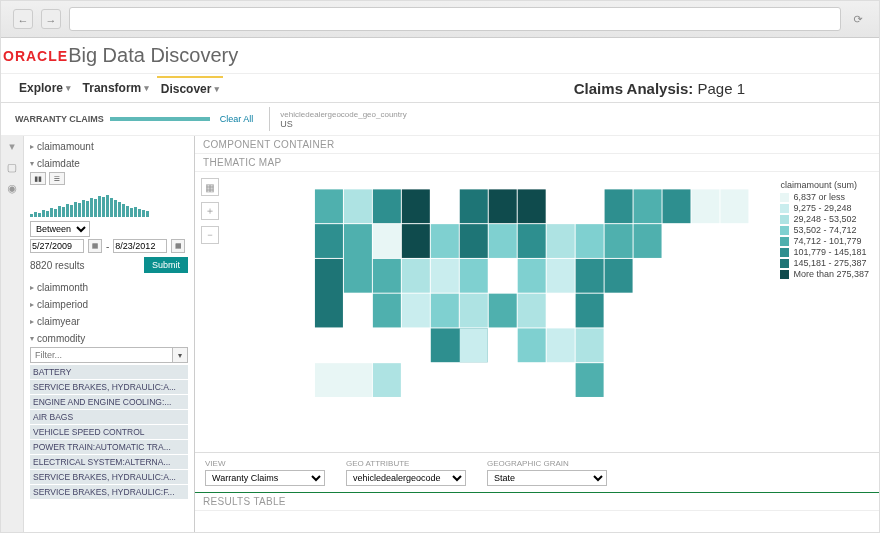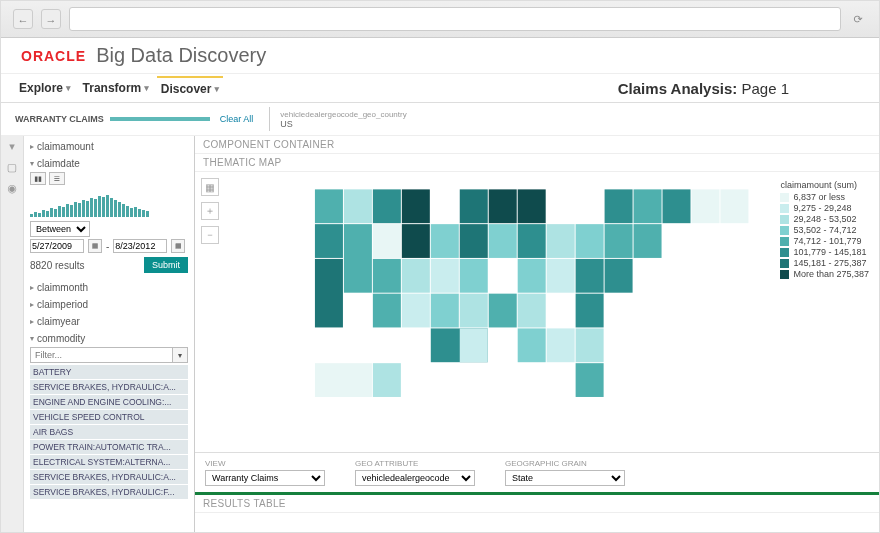--- a/index.html
+++ b/index.html
@@ -2,28 +2,28 @@
 <html><head>
 <meta charset="utf-8">
 <style>
 html,body{margin:0;padding:0;font-family:Arial,Helvetica,sans-serif;font-size:11px;color:#444;background:#fff}
 .browser{width:880px;height:533px;background:#f6f6f6;display:flex;flex-direction:column;border:1px solid #ddd;box-sizing:border-box}
 .browser-bar{height:36px;background:linear-gradient(#f0f0f0,#e6e6e6);display:flex;align-items:center;padding:0 12px;gap:8px;border-bottom:1px solid #ccc}
 .nav-arrow{width:18px;height:18px;display:flex;align-items:center;justify-content:center;color:#777;background:#eee;border:1px solid #ccc;border-radius:3px;cursor:pointer}
 .url-bar{flex:1;height:22px;background:#fff;border:1px solid #ccc;border-radius:3px}
 .refresh-icon{width:18px;height:18px;display:flex;align-items:center;justify-content:center;color:#888}
 .app{flex:1;background:#fff;display:flex;flex-direction:column;overflow:hidden}
-.brand{display:flex;align-items:center;padding:6px 20px;border-bottom:1px solid #eee;gap:10px}
+.brand{display:flex;align-items:center;padding:6px 2px;border-bottom:1px solid #eee;gap:0}
 .oracle{color:#e8252a;font-weight:bold;letter-spacing:1px;font-size:14px}
 .product{color:#666;font-size:20px}
 .nav{display:flex;align-items:center;padding:0 14px;height:28px;border-bottom:1px solid #ddd;gap:4px}
 .nav-item{font-weight:bold;color:#333;padding:4px 4px;display:flex;align-items:center;gap:3px;cursor:pointer;font-size:12px}
 .nav-item.active{border-top:2px solid #f2c94c}
 .chev{font-size:9px;color:#888}
-.page-title{margin-left:auto;font-size:15px;color:#333;margin-right:76px}
+.page-title{margin-left:auto;font-size:15px;color:#333;margin-right:120px}
 .page-title b{font-weight:bold}
 .bread{display:flex;align-items:center;padding:4px 14px;border-bottom:1px solid #eee;font-size:9px;color:#555}
 .wc-label{font-weight:bold;text-transform:uppercase;margin-right:6px}
 .wc-bar{width:100px;height:4px;background:#5fb9b8;margin-right:10px;position:relative}
 .clear-all{color:#0a7fa3;font-size:9px;cursor:pointer;margin-right:16px}
 .bread-pill{border-left:1px solid #ccc;padding:2px 10px;color:#666}
 .bread-pill .k{font-size:8px;color:#999}
 .body{flex:1;display:flex;overflow:hidden}
 .rail{width:22px;background:#eee;border-right:1px solid #ddd;display:flex;flex-direction:column;align-items:center;padding-top:4px;gap:8px;color:#999}
 .rail span{cursor:pointer}
@@ -51,21 +51,21 @@
 .main{flex:1;display:flex;flex-direction:column;overflow:hidden}
 .comp-head{padding:3px 8px;font-size:10px;color:#999;border-bottom:1px solid #eee;text-transform:uppercase;letter-spacing:0.3px}
 .map-panel{position:relative}
 .map-tools{position:absolute;left:6px;top:6px;display:flex;flex-direction:column;gap:6px;color:#999}
 .map-tools span{width:16px;height:16px;border:1px solid #ccc;display:flex;align-items:center;justify-content:center;font-size:10px;background:#fff;cursor:pointer}
 .map-svg{width:100%;height:280px;display:block}
 .legend{position:absolute;right:10px;top:8px;font-size:9px;color:#444}
 .legend .title{font-size:9px;margin-bottom:2px}
 .legend .row{display:flex;align-items:center;gap:4px;line-height:11px}
 .legend .sw{width:9px;height:9px}
-.view-bar{display:flex;gap:30px;padding:6px 10px;border-top:1px solid #ddd;border-bottom:3px solid #15803d;font-size:9px;color:#777}
+.view-bar{display:flex;gap:21px;padding:6px 10px;border-top:1px solid #ddd;border-bottom:1px solid #15803d;font-size:9px;color:#777}
 .view-col .lbl{font-size:8px;color:#999;text-transform:uppercase;margin-bottom:2px}
 .view-col select{font-size:9px;padding:1px 2px;min-width:120px;border:1px solid #bbb;background:#fff}
 .c0{fill:#e8f6f5}.c1{fill:#c9edee}.c2{fill:#aee3e3}.c3{fill:#7fd0d0}.c4{fill:#4fb0ae}.c5{fill:#2e8f8f}.c6{fill:#1e7576}.c7{fill:#0f4b4d}
 </style>
 </head>
 <body>
 
 <div class="browser">
   <div class="browser-bar">
     <span class="nav-arrow">←</span>
@@ -204,22 +204,22 @@
                 <span>commodity</span>
               </div>
             <div class="filter-box">
               <input placeholder="Filter..." style="">
               <span class="dd">▾</span>
             </div>
             <div class="commodity-list" id="commodity-list">
                 <div class="item">BATTERY</div>
                 <div class="item">SERVICE BRAKES, HYDRAULIC:A...</div>
                 <div class="item">ENGINE AND ENGINE COOLING:...</div>
+                <div class="item">AIR BAGS</div>
                 <div class="item">VEHICLE SPEED CONTROL</div>
-                <div class="item">AIR BAGS</div>
                 <div class="item">POWER TRAIN:AUTOMATIC TRA...</div>
                 <div class="item">ELECTRICAL SYSTEM:ALTERNA...</div>
                 <div class="item">SERVICE BRAKES, HYDRAULIC:A...</div>
                 <div class="item">SERVICE BRAKES, HYDRAULIC:F...</div>
               </div>
 
           </div>
         </div>
       </div>
 

